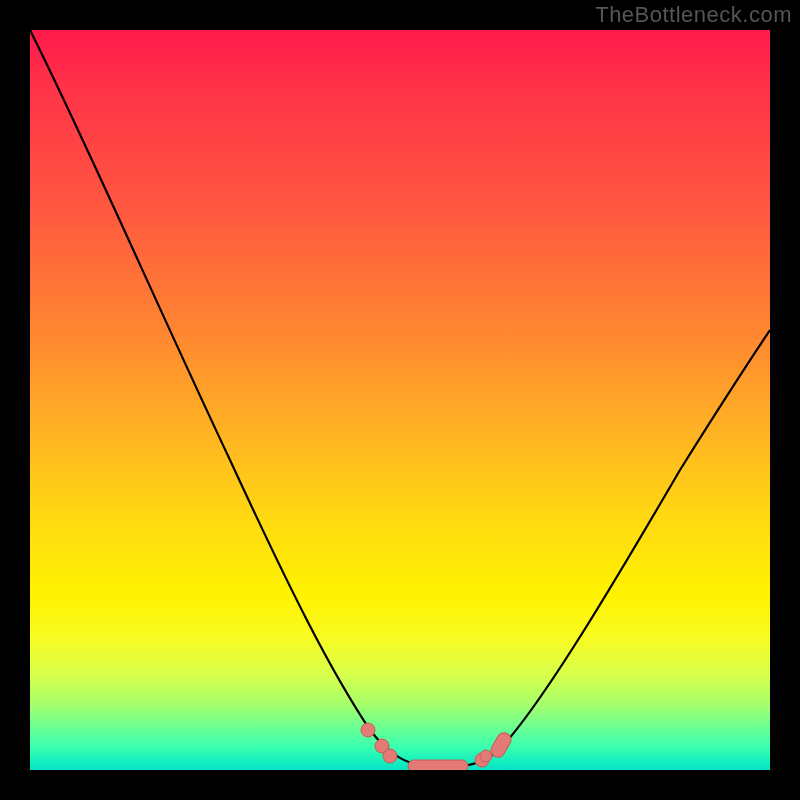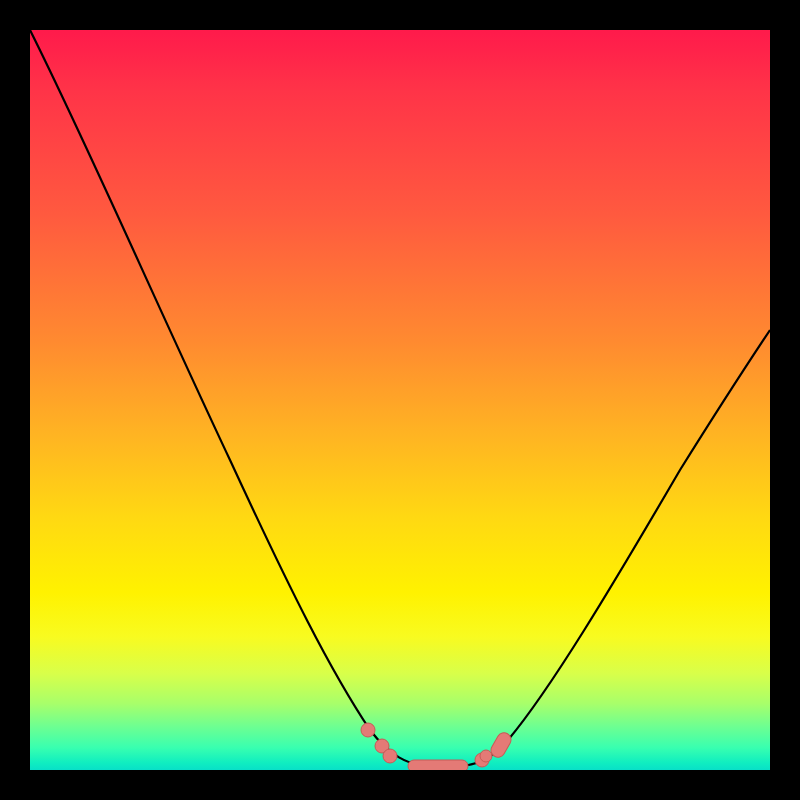--- a/index.html
+++ b/index.html
@@ -58,20 +58,21 @@
     color: #555;
     font-size: 22px;
     font-weight: 500;
     letter-spacing: 0.5px;
   }
 </style>
 </head>
 <body>
 
 <div class="frame">
+  <div class="watermark">TheBottleneck.com</div>
 
   <div class="plot">
     <svg class="curve" viewBox="0 0 740 740" preserveAspectRatio="none">
 
       <path fill="none" stroke="#000" stroke-width="2.2" d="M 0 0
                C 60 120, 120 260, 200 430
                C 260 560, 300 640, 340 700
                C 360 726, 378 735, 398 736
                L 430 736
                C 448 735, 462 728, 478 710

